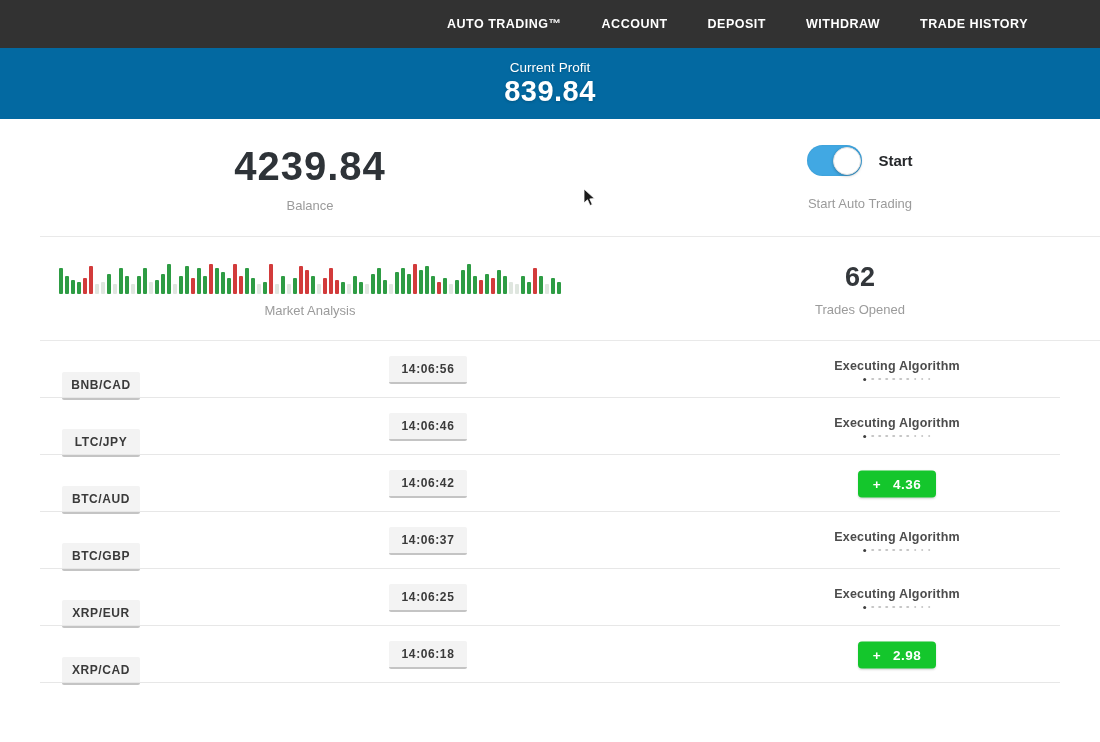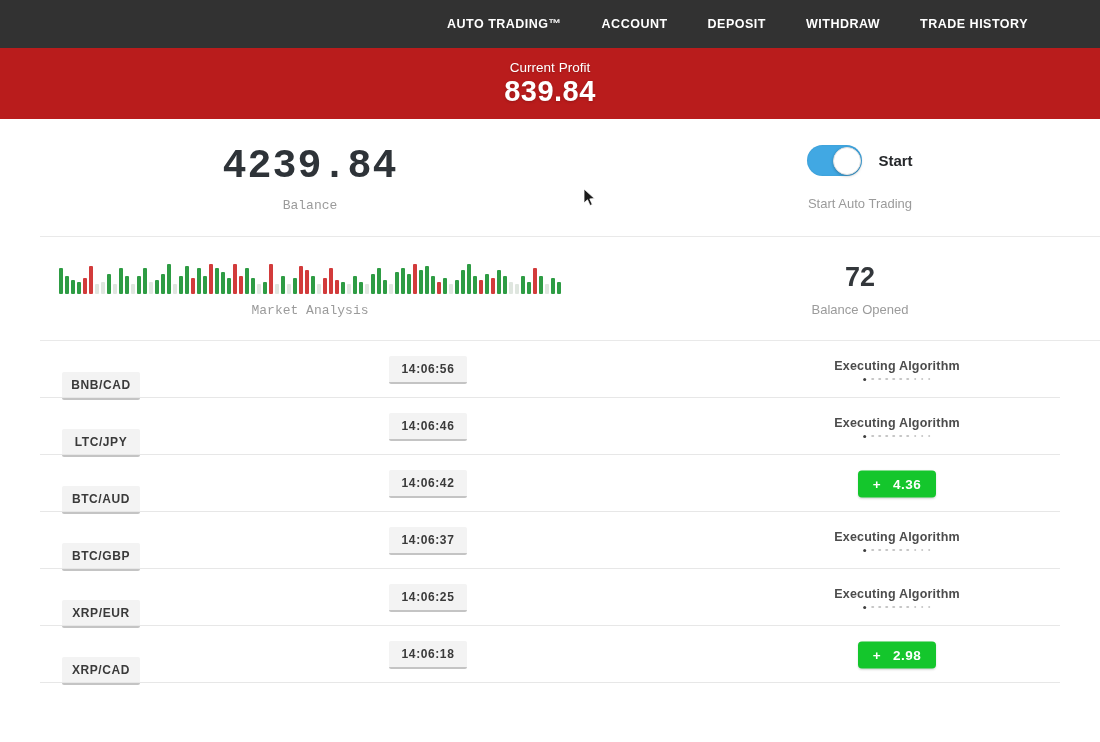--- a/index.html
+++ b/index.html
@@ -17,21 +17,21 @@
     align-items:center; justify-content:center; color:#fff; }
   .banner-label { font-size:13.5px; text-shadow:0 1px 2px rgba(0,0,0,.18); }
   .banner-value { font-size:29px; font-weight:bold; margin-top:0;
     text-shadow:0 1px 3px rgba(0,0,0,.18); letter-spacing:.5px; }
 
   
   .split { display:flex; position:relative; }
   .split::after { content:""; position:absolute; left:40px; right:0; bottom:0;
     height:1px; background:#e9e9e9; }
   .col-l { width:620px; display:flex; flex-direction:column; align-items:center;
-    justify-content:center;font-family:Liberation Mono, monospace; }
+    justify-content:center; }
   .col-r { width:480px; display:flex; flex-direction:column; align-items:center;
     justify-content:center; }
   .stats-row { height:118px; }
   .big-num { font-size:40px; font-weight:bold; color:#2e3338; letter-spacing:1px; }
   .sub-label { font-size:13px; color:#9b9b9b; margin-top:9px; }
 
   
   .toggle-line { display:flex; align-items:center; gap:16px; }
   .toggle { width:55px; height:31px; border-radius:16px; background:#41a8e3;
     position:relative; cursor:pointer; box-shadow:inset 0 0 2px rgba(0,0,0,.1); }
@@ -80,21 +80,21 @@
 
   <div class="nav-item">ACCOUNT</div>
 
   <div class="nav-item">DEPOSIT</div>
 
   <div class="nav-item">WITHDRAW</div>
 
   <div class="nav-item">TRADE HISTORY</div>
 </div>
 
-<div class="banner" style="background: #b91c1c;">
+<div class="banner" style="background: #0369a1;">
   <div class="banner-label">Current Profit</div>
   <div class="banner-value">839.84</div>
 </div>
 
 <div class="split stats-row">
   <div class="col-l">
     <div class="big-num">4239.84</div>
     <div class="sub-label">Balance</div>
   </div>
   <div class="col-r">
@@ -192,22 +192,22 @@
         <div class="bar" style="height: 12px; background: rgb(46, 156, 68);"></div>
         <div class="bar" style="height: 26px; background: rgb(210, 59, 59);"></div>
         <div class="bar" style="height: 18px; background: rgb(46, 156, 68);"></div>
         <div class="bar" style="height: 10px; background: rgb(223, 230, 223);"></div>
         <div class="bar" style="height: 16px; background: rgb(46, 156, 68);"></div>
         <div class="bar" style="height: 12px; background: rgb(46, 156, 68);"></div>
       </div>
     <div class="sub-label">Market Analysis</div>
   </div>
   <div class="col-r">
-    <div class="trades-num">72</div>
-    <div class="sub-label">Balance Opened</div>
+    <div class="trades-num">62</div>
+    <div class="sub-label">Trades Opened</div>
   </div>
 </div>
 
 <div id="trades">
   <div class="trow">
     <div class="chip chip-pair">BNB/CAD</div>
     <div class="chip chip-time">14:06:56</div>
     <div class="status">
       <div class="exec">
         <div class="exec-label">Executing Algorithm</div>

